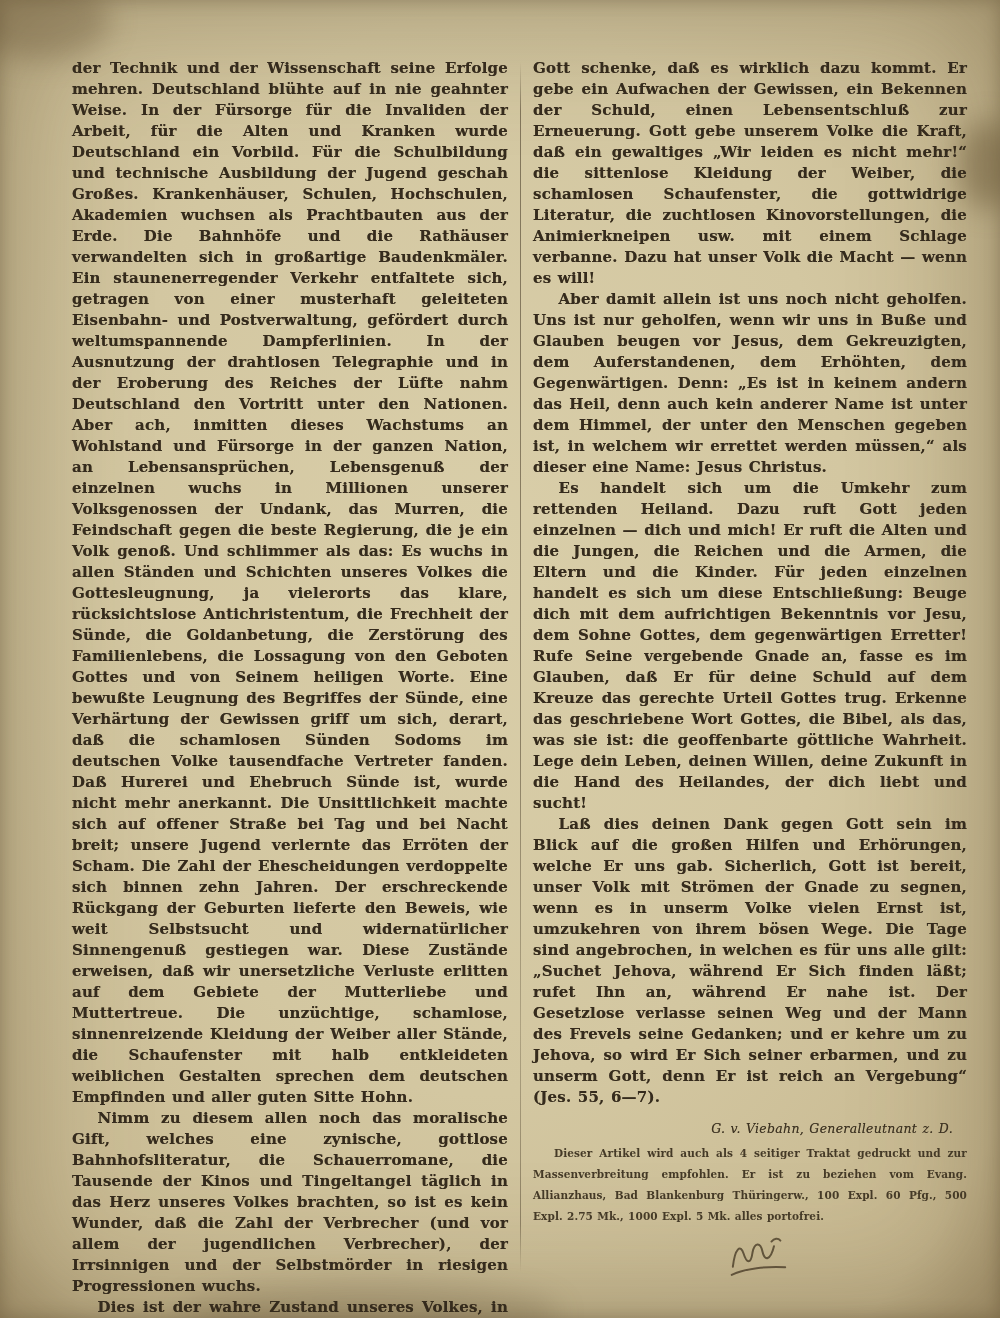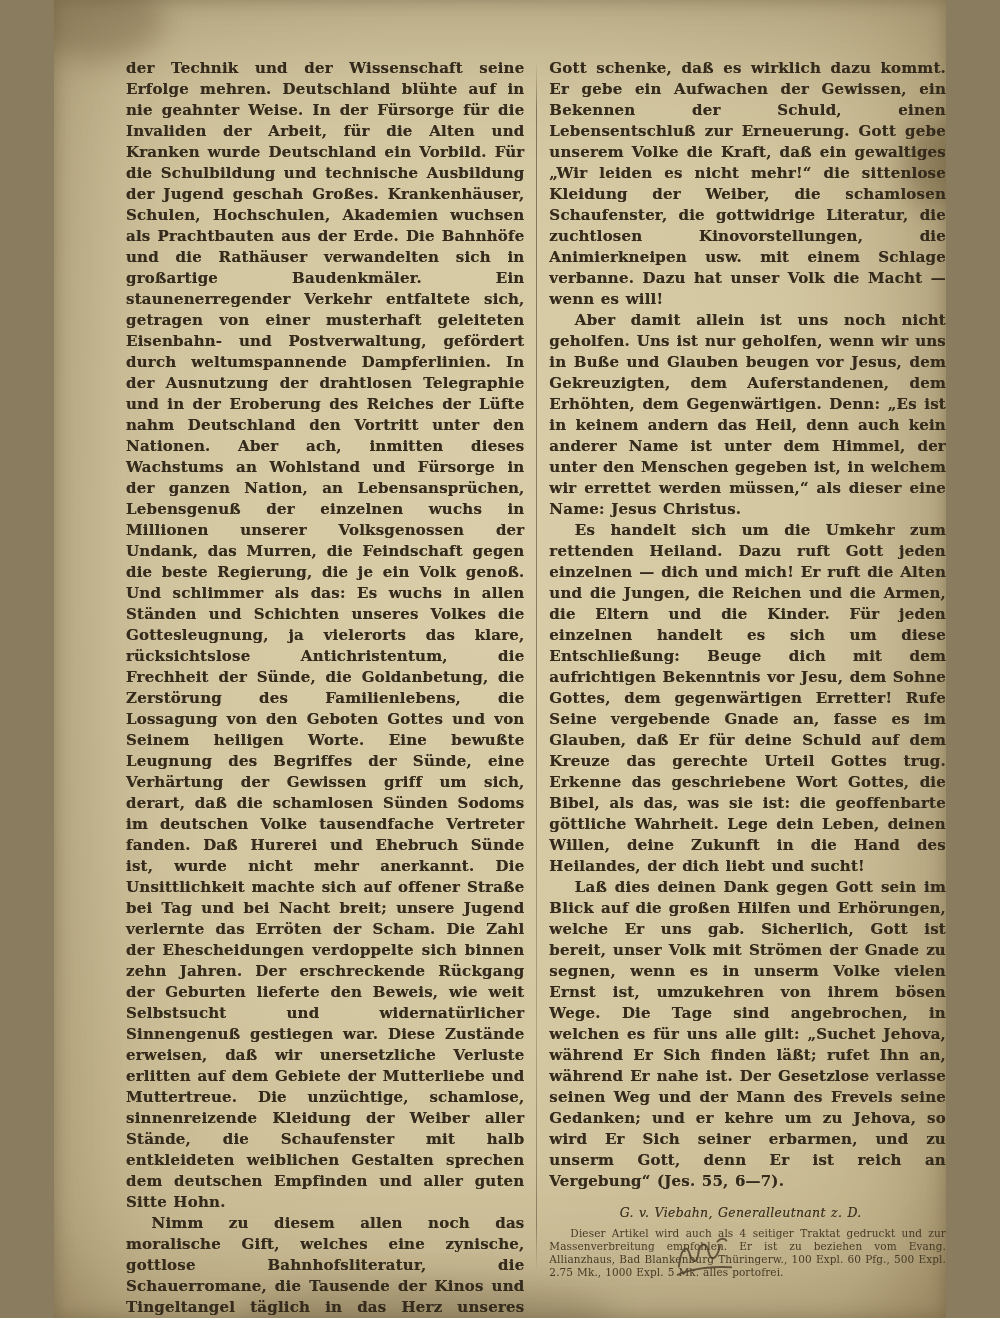--- a/index.html
+++ b/index.html
@@ -2,21 +2,21 @@
 <html><head>
 <meta charset="utf-8">
 <style>
   html, body {
     margin: 0;
     padding: 0;
     background: #8a7c5e;
   }
   .page {
     position: relative;
-    width: 892px;
+    width: 1000px;
     height: 1318px;
     margin: 0 auto;
     overflow: hidden;
     background:
       radial-gradient(ellipse at 48% 42%, #d9cea9 0%, #d3c7a1 50%, #c7b890 88%, #b3a179 100%);
     box-shadow: inset 0 0 140px rgba(92, 74, 42, 0.45), inset 0 0 18px rgba(70, 55, 30, 0.35);
     color: #352b1d;
     font-family: "DejaVu Serif", serif;
   }
   .smudge {
@@ -71,32 +71,32 @@
   .col p {
     margin: 0;
     text-indent: 1.7em;
   }
   .col .para-list p:first-child {
     text-indent: 0;
   }
   .signature {
     margin-top: 10px;
     padding-right: 14px;
-    text-align: center;
+    text-align: right;
     font-size: 12.5px;
     font-weight: normal;
     font-style: italic;
     letter-spacing: 0.3px;
     color: #3c3222;
   }
   .footer-note {
     margin-top: 4px;
     font-size: 10.5px;
-    line-height: 13px;
-    font-weight: normal;
+    line-height: 21px;
+    font-weight: bold;
     letter-spacing: 0.1px;
     word-spacing: 0.5px;
     text-align: justify;
     text-indent: 2em;
     color: #453a27;
     text-shadow: none;
   }
   .handwritten-mark {
     position: absolute;
     right: 210px;

